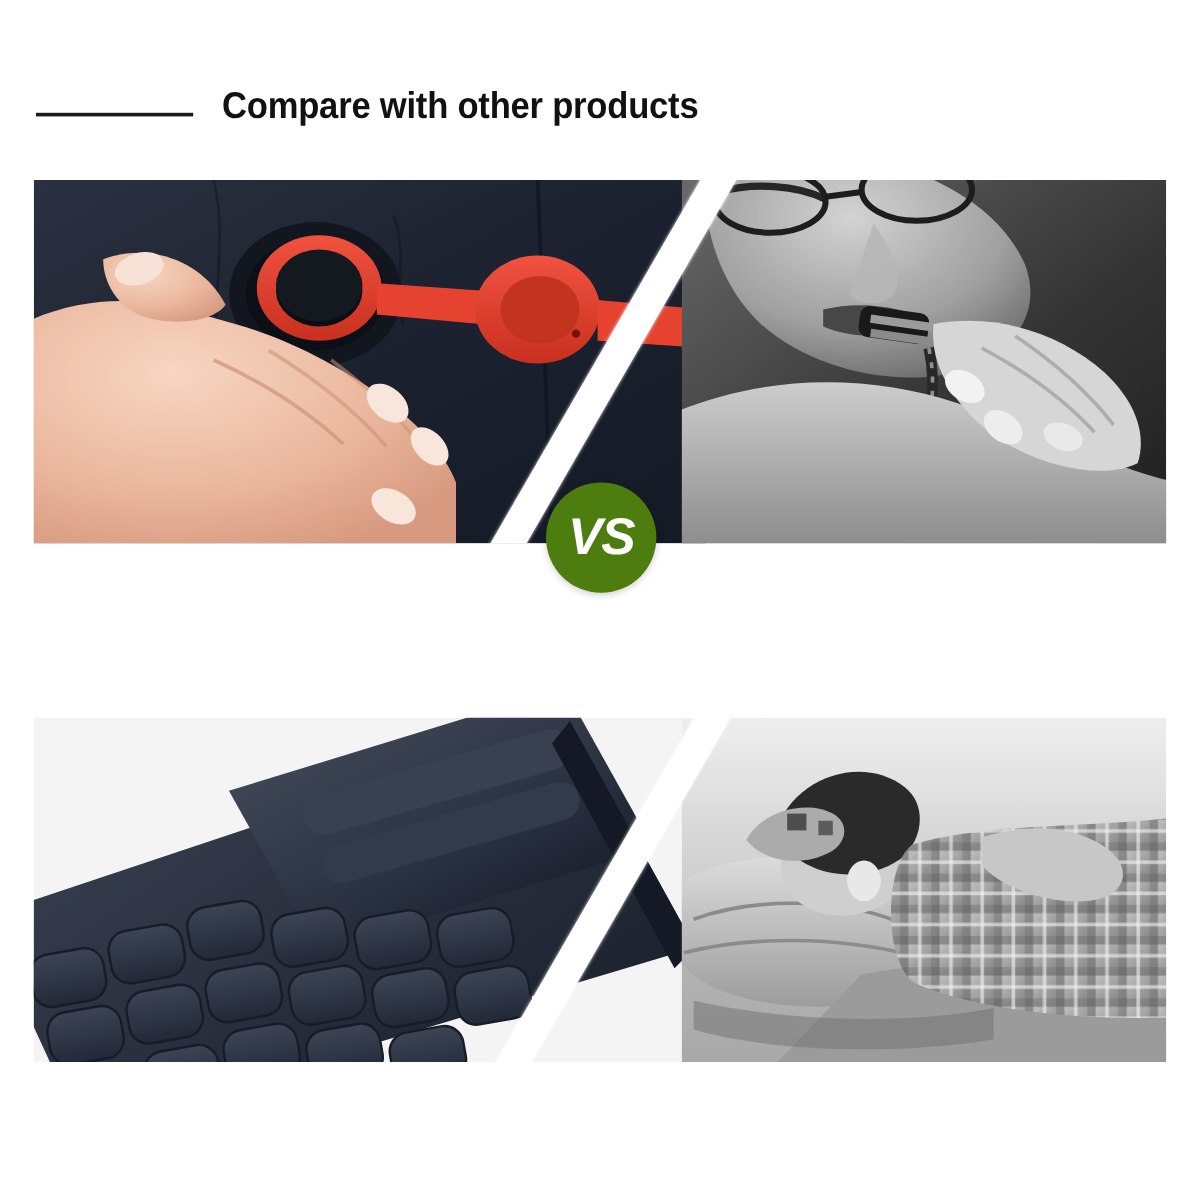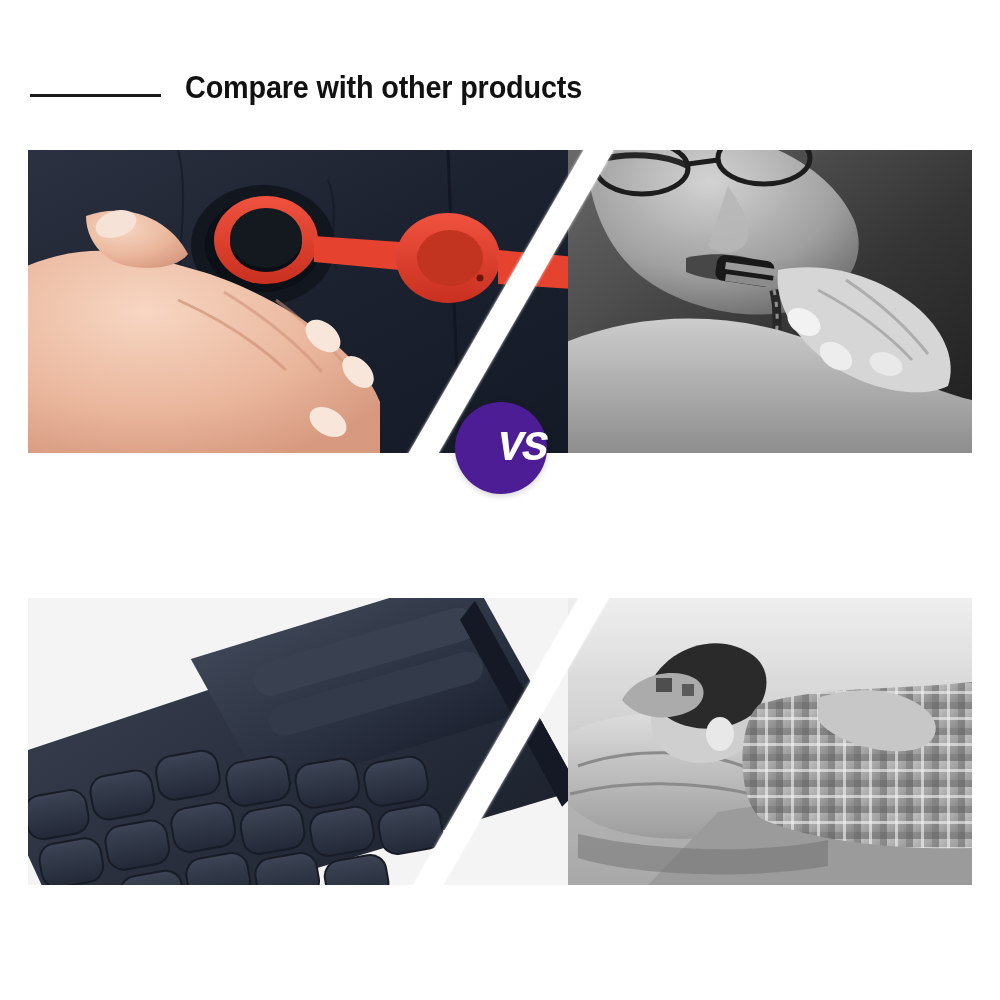--- a/index.html
+++ b/index.html
@@ -51,24 +51,23 @@
     background:#ffffff;
     transform:rotate(30deg);
     box-shadow:0 0 3px rgba(255,255,255,.9);
   }
   .divider-1{left:470px;}
   .divider-2{left:470px;}
 
   
   .vs-badge{
     position:absolute;border-radius:50%;
-    background:#4c1d95;
-    display:flex;align-items:center;justify-content:flex-end;
+    background:#4d7c0f;
+    display:flex;align-items:center;justify-content:center;
     box-shadow:0 2px 6px rgba(0,0,0,.18);
-    font-family:Liberation Mono, monospace;
   }
   .vs-badge span{
     color:#ffffff;font-weight:bold;font-style:italic;
     letter-spacing:-1px;
   }
   .vs-1{left:455px;top:252px;width:92px;height:92px;}
   .vs-1 span{font-size:43px;}
 
   
   .caption{

